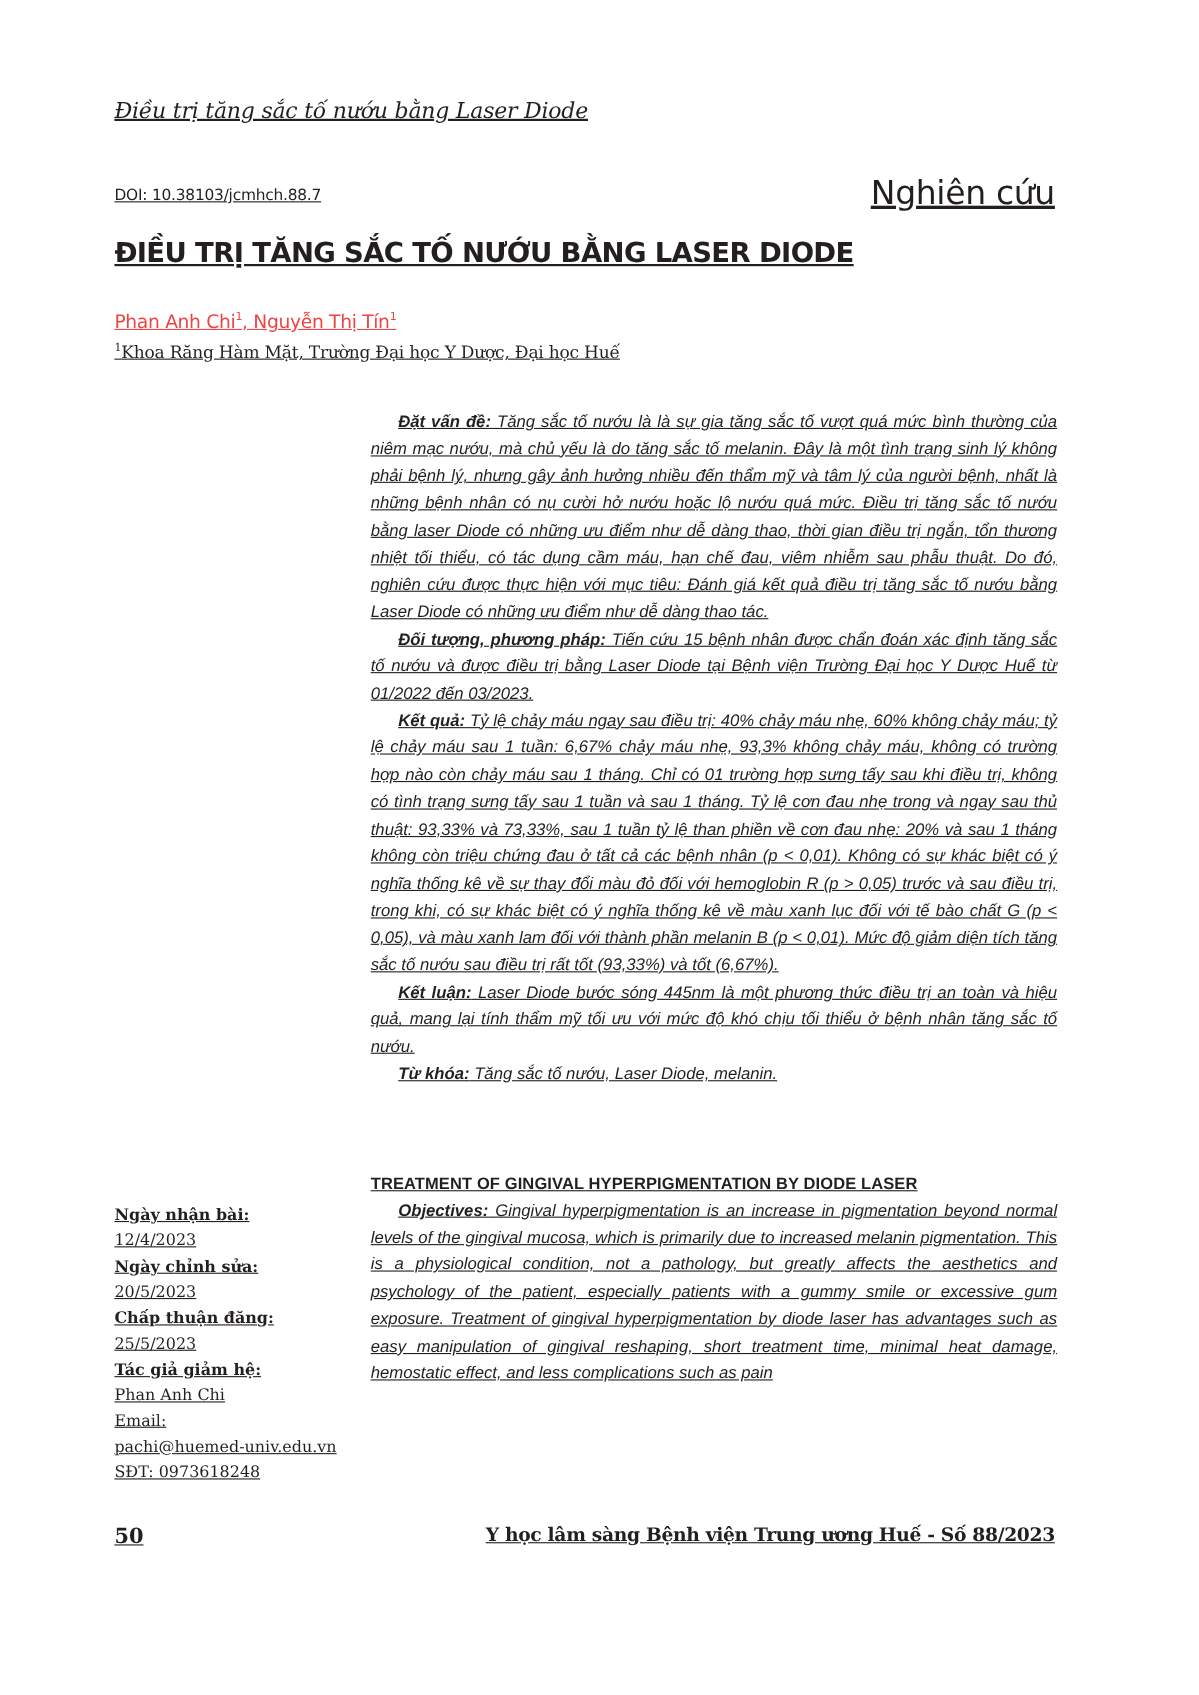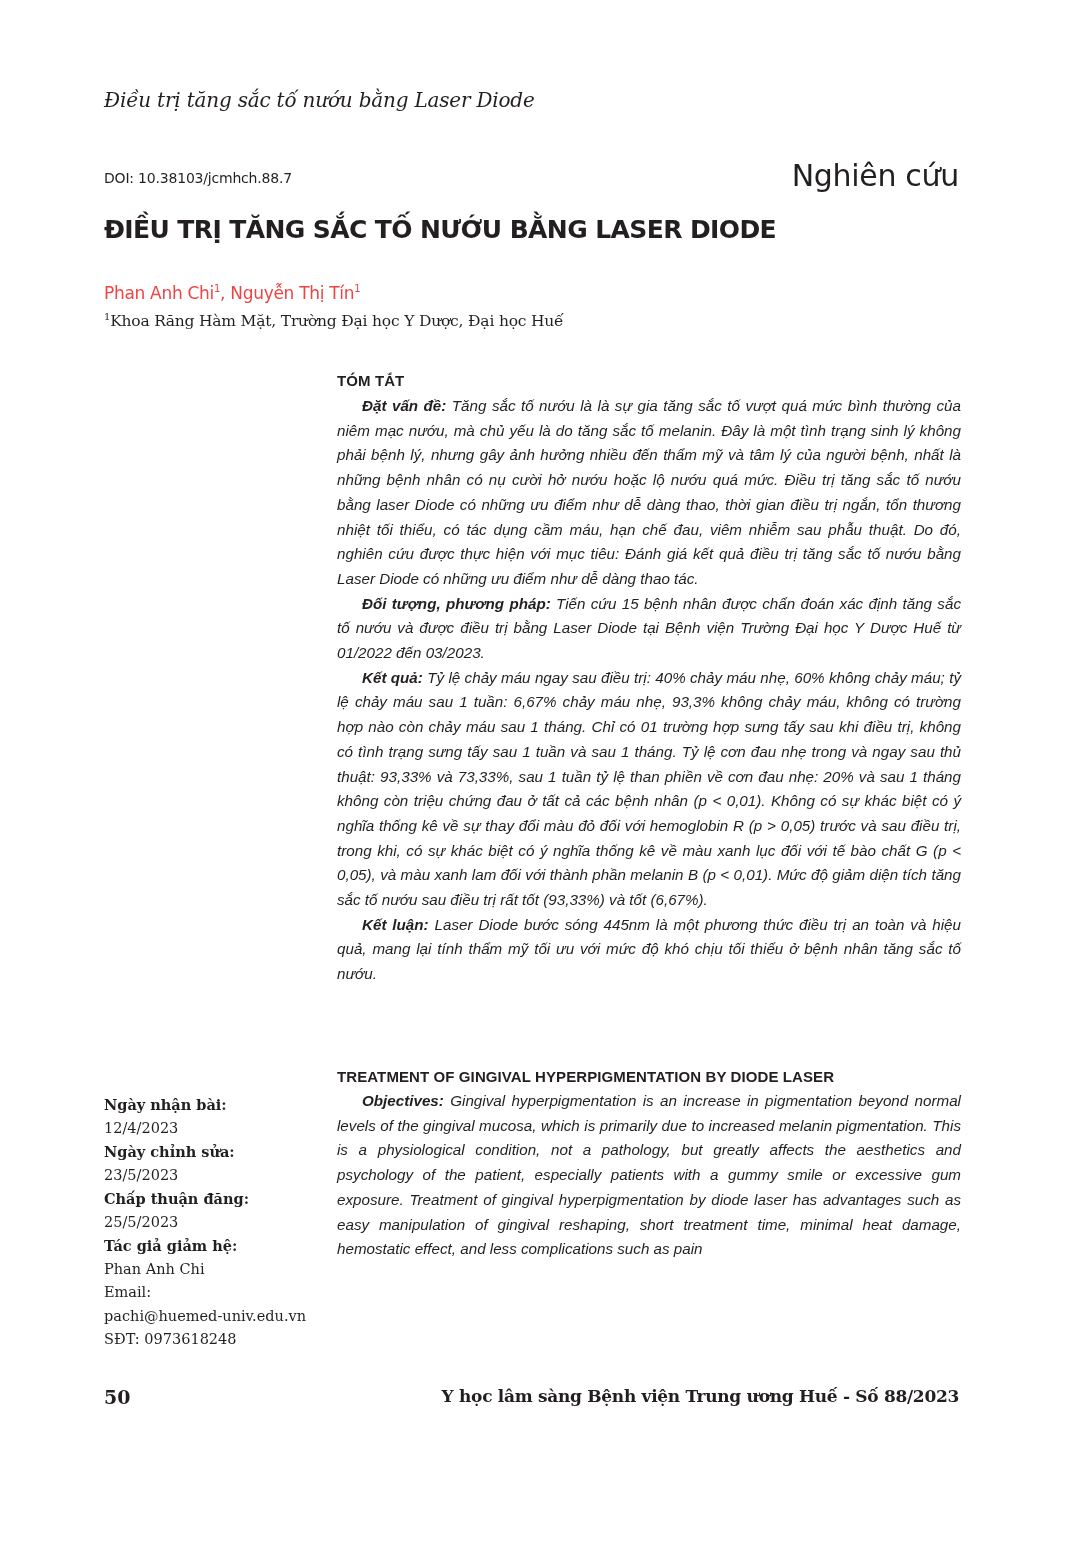--- a/index.html
+++ b/index.html
@@ -1,17 +1,17 @@
 <!DOCTYPE html>
 <html><head>
 <meta charset="utf-8">
 <style>
   html, body { margin: 0; padding: 0; background: #ffffff; }
   body { width: 1090px; height: 1541px; position: relative; color: #231f20; overflow: hidden; }
-  .abs { position: absolute; }
+  .abs { position: absolute; text-decoration: underline; }
   .running-head { left: 104px; top: 88px; font-family: "DejaVu Serif", serif; font-style: italic; font-size: 20px; color: #231f20; letter-spacing: -0.2px; }
   .doi { left: 104px; top: 170px; font-family: "DejaVu Sans", sans-serif; font-size: 14px; color: #231f20; letter-spacing: -0.2px; }
   .section-type { right: 131px; top: 158px; font-family: "DejaVu Sans", sans-serif; font-size: 30px; color: #231f20; letter-spacing: -0.3px; font-weight: normal; }
   .title { left: 104px; top: 215px; font-family: "DejaVu Sans", sans-serif; font-weight: bold; font-size: 25px; color: #231f20; letter-spacing: -0.6px; }
   .authors { left: 104px; top: 283px; font-family: "DejaVu Sans", sans-serif; font-size: 17px; color: #ef4444; letter-spacing: -0.3px; }
   .authors sup, .affil sup, .en-authors sup { font-size: 10px; }
   .affil { left: 104px; top: 311px; font-family: "DejaVu Serif", serif; font-size: 15.5px; color: #231f20; letter-spacing: -0.2px; }
 
   .abstract-col { left: 337px; width: 624px; font-family: "Liberation Sans", sans-serif; color: #231f20; }
   .heading { font-weight: bold; font-size: 15px; letter-spacing: 0.1px; }
@@ -42,37 +42,37 @@
 
 <div class="abs authors">
   <span>Phan Anh Chi</span><sup>1</sup><span>, </span><span>Nguyễn Thị Tín</span><sup>1</sup>
 </div>
 
 <div class="abs affil">
   <sup>1</sup><span>Khoa Răng Hàm Mặt, Trường Đại học Y Dược, Đại học Huế</span>
 </div>
 
 <section class="abs abstract-col vi-block">
-  <div class="heading">TÓM TẮT</div>
   <p class="para"><span class="lbl">Đặt vấn đề:</span><span> Tăng sắc tố nướu là là sự gia tăng sắc tố vượt quá mức bình thường của niêm mạc nướu, mà chủ yếu là do tăng sắc tố melanin. Đây là một tình trạng sinh lý không phải bệnh lý, nhưng gây ảnh hưởng nhiều đến thẩm mỹ và tâm lý của người bệnh, nhất là những bệnh nhân có nụ cười hở nướu hoặc lộ nướu quá mức. Điều trị tăng sắc tố nướu bằng laser Diode có những ưu điểm như dễ dàng thao, thời gian điều trị ngắn, tổn thương nhiệt tối thiểu, có tác dụng cầm máu, hạn chế đau, viêm nhiễm sau phẫu thuật. Do đó, nghiên cứu được thực hiện với mục tiêu: Đánh giá kết quả điều trị tăng sắc tố nướu bằng Laser Diode có những ưu điểm như dễ dàng thao tác.</span></p>
   <p class="para"><span class="lbl">Đối tượng, phương pháp:</span><span> Tiến cứu 15 bệnh nhân được chẩn đoán xác định tăng sắc tố nướu và được điều trị bằng Laser Diode tại Bệnh viện Trường Đại học Y Dược Huế từ 01/2022 đến 03/2023.</span></p>
   <p class="para"><span class="lbl">Kết quả:</span><span> Tỷ lệ chảy máu ngay sau điều trị: 40% chảy máu nhẹ, 60% không chảy máu; tỷ lệ chảy máu sau 1 tuần: 6,67% chảy máu nhẹ, 93,3% không chảy máu, không có trường hợp nào còn chảy máu sau 1 tháng. Chỉ có 01 trường hợp sưng tấy sau khi điều trị, không có tình trạng sưng tấy sau 1 tuần và sau 1 tháng. Tỷ lệ cơn đau nhẹ trong và ngay sau thủ thuật: 93,33% và 73,33%, sau 1 tuần tỷ lệ than phiền về cơn đau nhẹ: 20% và sau 1 tháng không còn triệu chứng đau ở tất cả các bệnh nhân (p &lt; 0,01). Không có sự khác biệt có ý nghĩa thống kê về sự thay đổi màu đỏ đối với hemoglobin R (p &gt; 0,05) trước và sau điều trị, trong khi, có sự khác biệt có ý nghĩa thống kê về màu xanh lục đối với tế bào chất G (p &lt; 0,05), và màu xanh lam đối với thành phần melanin B (p &lt; 0,01). Mức độ giảm diện tích tăng sắc tố nướu sau điều trị rất tốt (93,33%) và tốt (6,67%).</span></p>
   <p class="para"><span class="lbl">Kết luận:</span><span> Laser Diode bước sóng 445nm là một phương thức điều trị an toàn và hiệu quả, mang lại tính thẩm mỹ tối ưu với mức độ khó chịu tối thiểu ở bệnh nhân tăng sắc tố nướu.</span></p>
+  <p class="para"><span class="lbl">Từ khóa:</span><span> Tăng sắc tố nướu, Laser Diode, melanin.</span></p>
 </section>
 
 <section class="abs abstract-col en-block">
   <div class="heading">TREATMENT OF GINGIVAL HYPERPIGMENTATION BY DIODE LASER</div>
   <p class="para en-para"><span class="lbl">Objectives:</span><span> Gingival hyperpigmentation is an increase in pigmentation beyond normal levels of the gingival mucosa, which is primarily due to increased melanin pigmentation. This is a physiological condition, not a pathology, but greatly affects the aesthetics and psychology of the patient, especially patients with a gummy smile or excessive gum exposure. Treatment of gingival hyperpigmentation by diode laser has advantages such as easy manipulation of gingival reshaping, short treatment time, minimal heat damage, hemostatic effect, and less complications such as pain</span></p>
 </section>
 
 <aside class="abs sidebar">
   <div class="lbl">Ngày nhận bài:</div>
   <div>12/4/2023</div>
   <div class="lbl">Ngày chỉnh sửa:</div>
-  <div>23/5/2023</div>
+  <div>20/5/2023</div>
   <div class="lbl">Chấp thuận đăng:</div>
   <div>25/5/2023</div>
   <div class="lbl">Tác giả giảm hệ:</div>
   <div>Phan Anh Chi</div>
   <div>Email:</div>
   <div>pachi@huemed-univ.edu.vn</div>
   <div>SĐT: 0973618248</div>
 </aside>
 
 <div class="abs footer-page">50</div>

